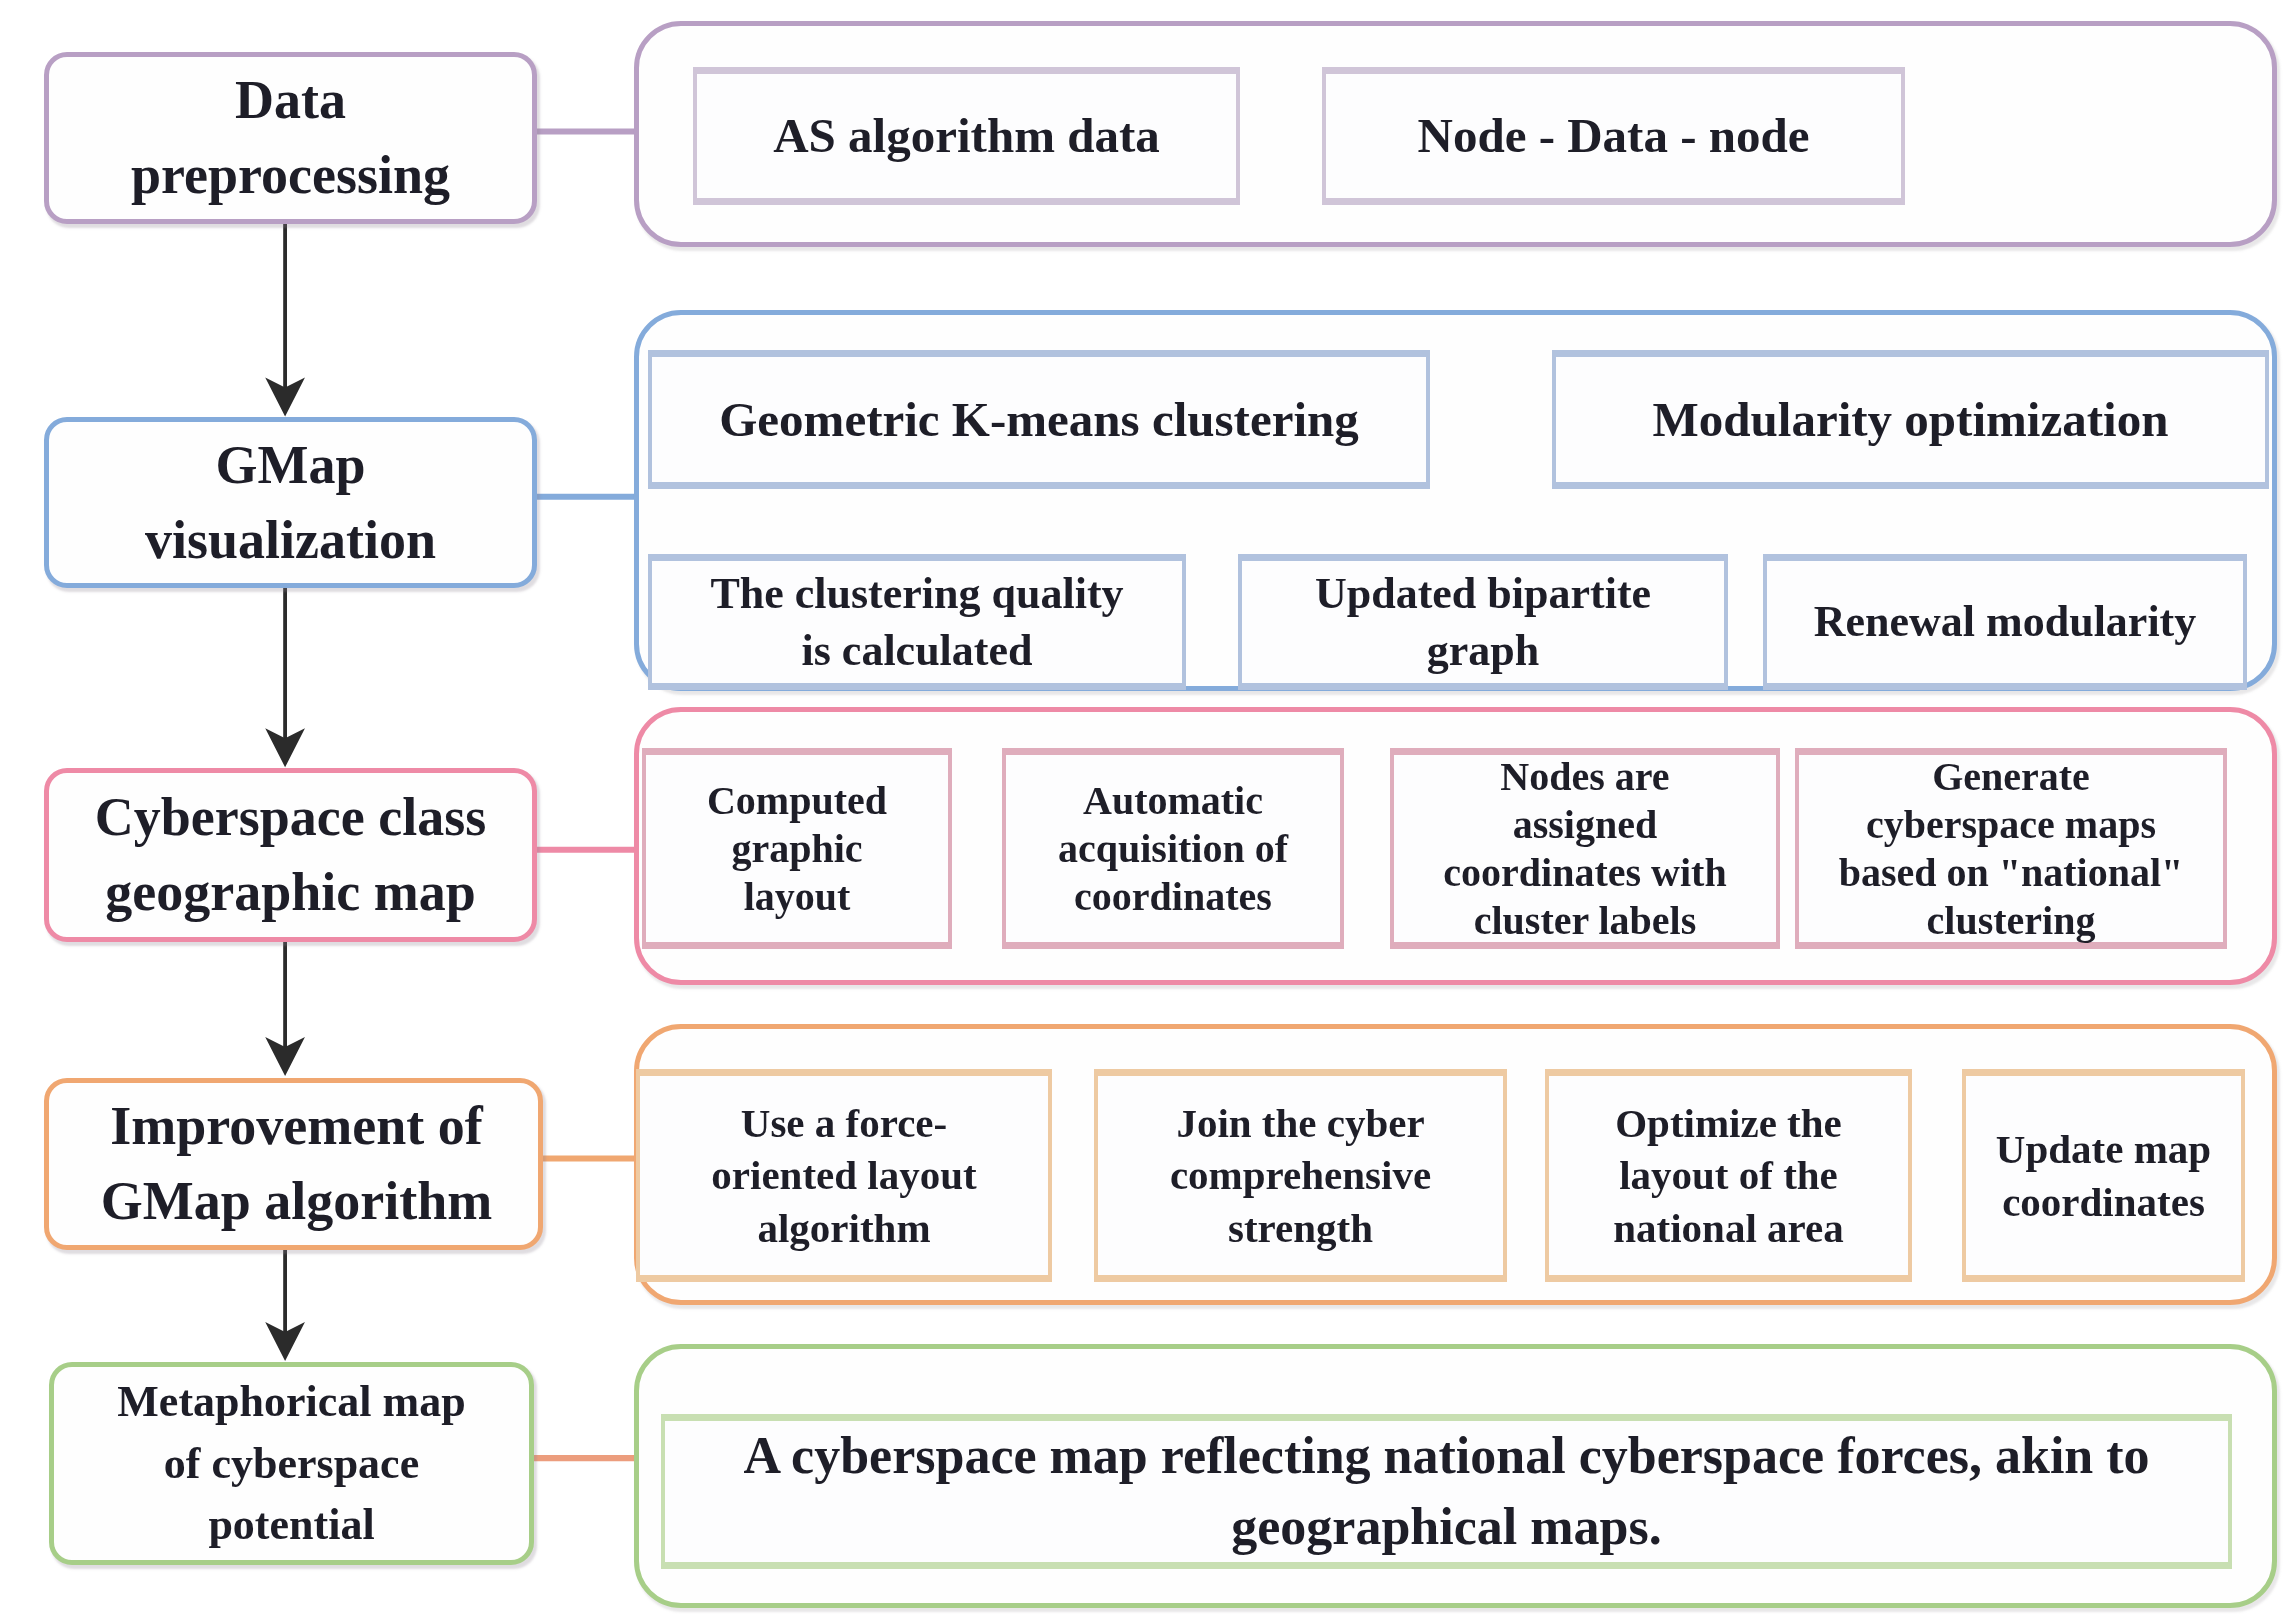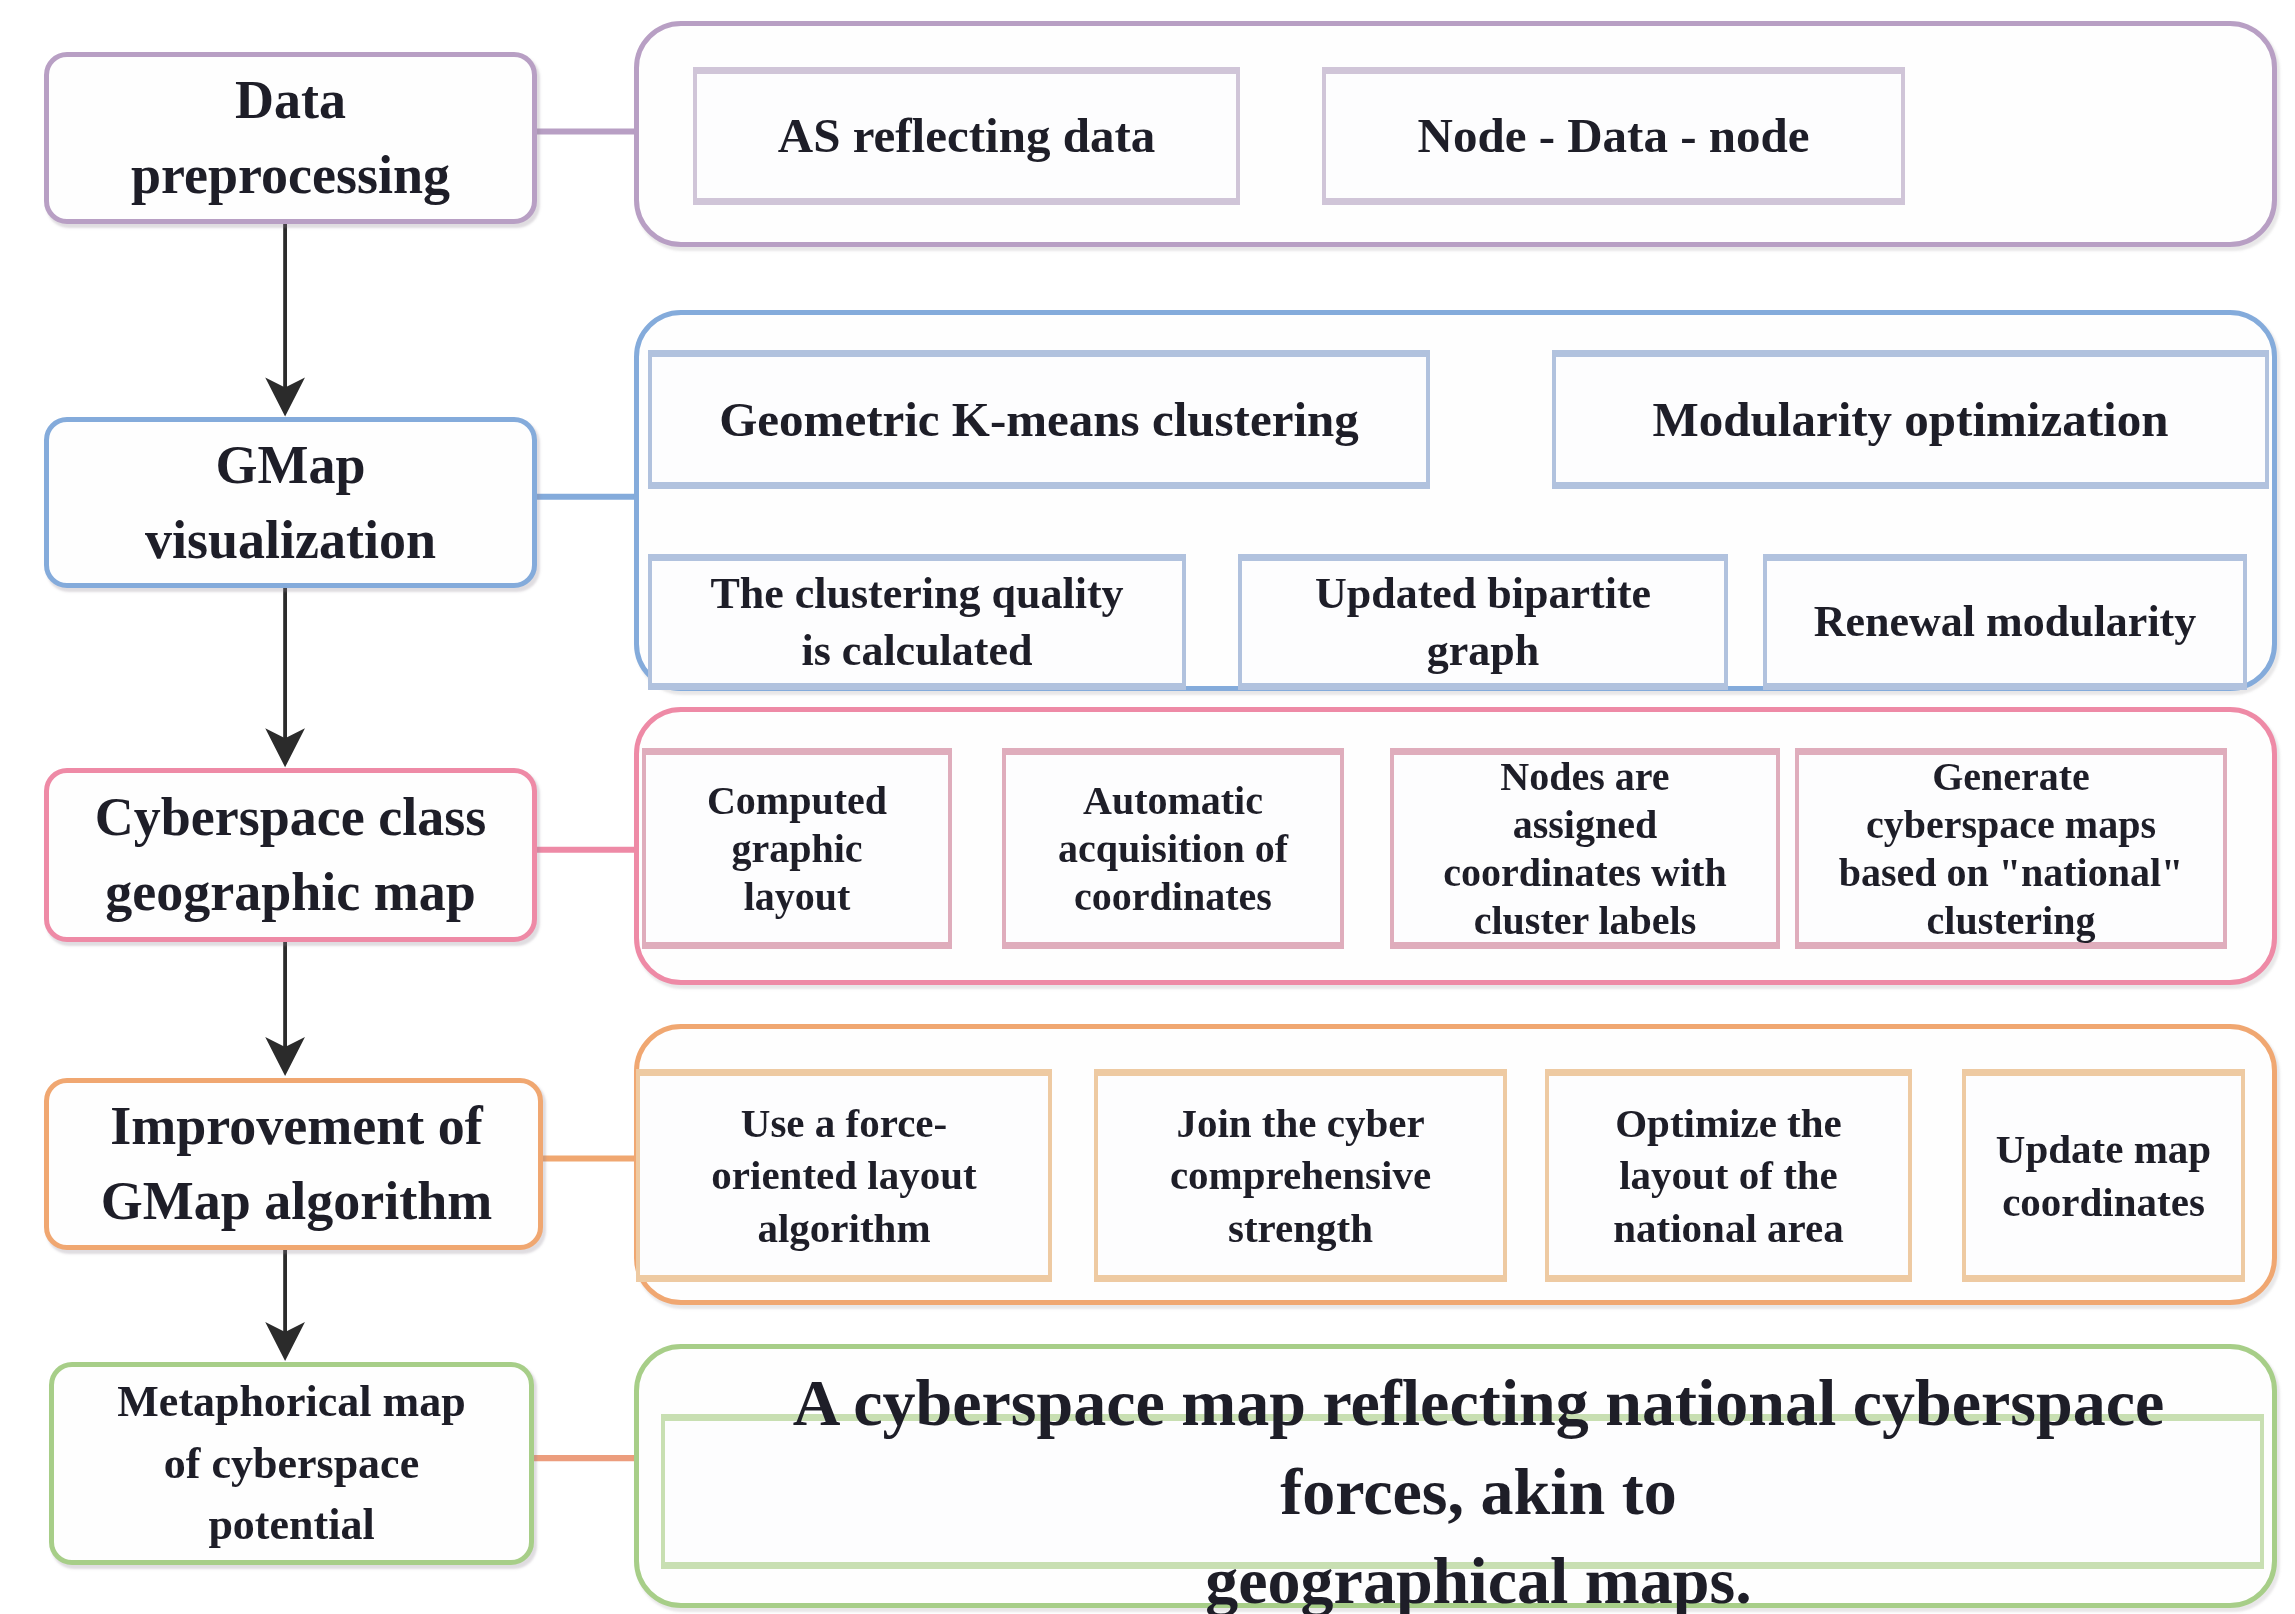--- a/index.html
+++ b/index.html
@@ -51,21 +51,21 @@
   .c-green{border-color:var(--stage-green,#a7ce88);}
   .ib-purple{border-color:var(--inner-purple,#d0c5d8);}
   .ib-blue{border-color:var(--inner-blue,#b1c2de);}
   .ib-pink{border-color:var(--inner-pink,#dfadbc);}
   .ib-orange{border-color:var(--inner-orange,#eecaa2);}
   .ib-green{border-color:var(--inner-green,#c8dfb2);}
   .fs64{font-size:49px;}
   .fs58{font-size:44px;}
   .fs52{font-size:40px;line-height:1.2;}
   .fs54{font-size:41px;line-height:1.28;}
-  .fs66{font-size:66px;line-height:1.35;padding-left:32px;}
+  .fs66{font-size:52px;line-height:1.35;}
 </style>
 </head>
 <body>
 
 <div class="canvas">
 
   <svg class="overlay" viewBox="0 0 3003 2112">
 
     <g style="stroke:var(--arrow-black,#2b2b2b);stroke-width:5;fill:var(--arrow-black,#2b2b2b);">
       <line x1="373" y1="284" x2="373" y2="514"></line>
@@ -131,21 +131,21 @@
 visualization</div>
   <div class="stage c-pink" style="left:44px;top:768px;width:483px;height:164px;">Cyberspace class
 geographic map</div>
   <div class="stage c-orange" style="left:44px;top:1078px;width:483px;height:162px;padding-left:6px;">Improvement of
 GMap algorithm</div>
   <div class="stage c-green small" style="left:49px;top:1362px;width:475px;height:193px;">Metaphorical map
 of cyberspace
 potential</div>
 
   <div class="panel c-purple" style="left:634px;top:21.4px;width:1633px;height:216px;"></div>
-  <div class="ib ib-purple fs64" style="left:693px;top:67px;width:539px;height:124px;">AS reflecting data</div>
+  <div class="ib ib-purple fs64" style="left:693px;top:67px;width:539px;height:124px;">AS algorithm data</div>
   <div class="ib ib-purple fs64" style="left:1322px;top:67px;width:575px;height:124px;">Node - Data - node</div>
 
   <div class="panel c-blue" style="left:634px;top:310px;width:1633px;height:371px;"></div>
   <div class="ib ib-blue fs64" style="left:648px;top:350px;width:774px;height:125px;">Geometric K-means clustering</div>
   <div class="ib ib-blue fs64" style="left:1552px;top:350px;width:709px;height:125px;">Modularity optimization</div>
   <div class="ib ib-blue fs58" style="left:648px;top:554px;width:530px;height:122px;">The  clustering quality
 is calculated</div>
   <div class="ib ib-blue fs58" style="left:1238px;top:554px;width:482px;height:122px;">Updated bipartite
 graph</div>
   <div class="ib ib-blue fs58" style="left:1763px;top:554px;width:476px;height:122px;">Renewal modularity</div>

